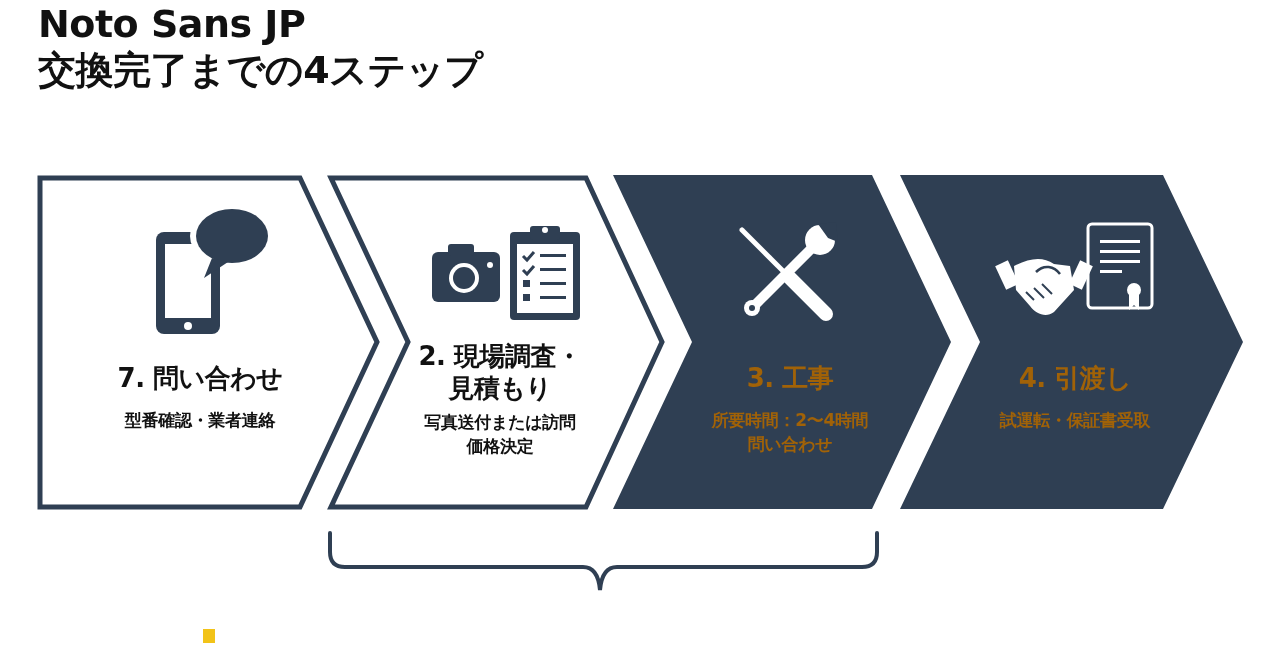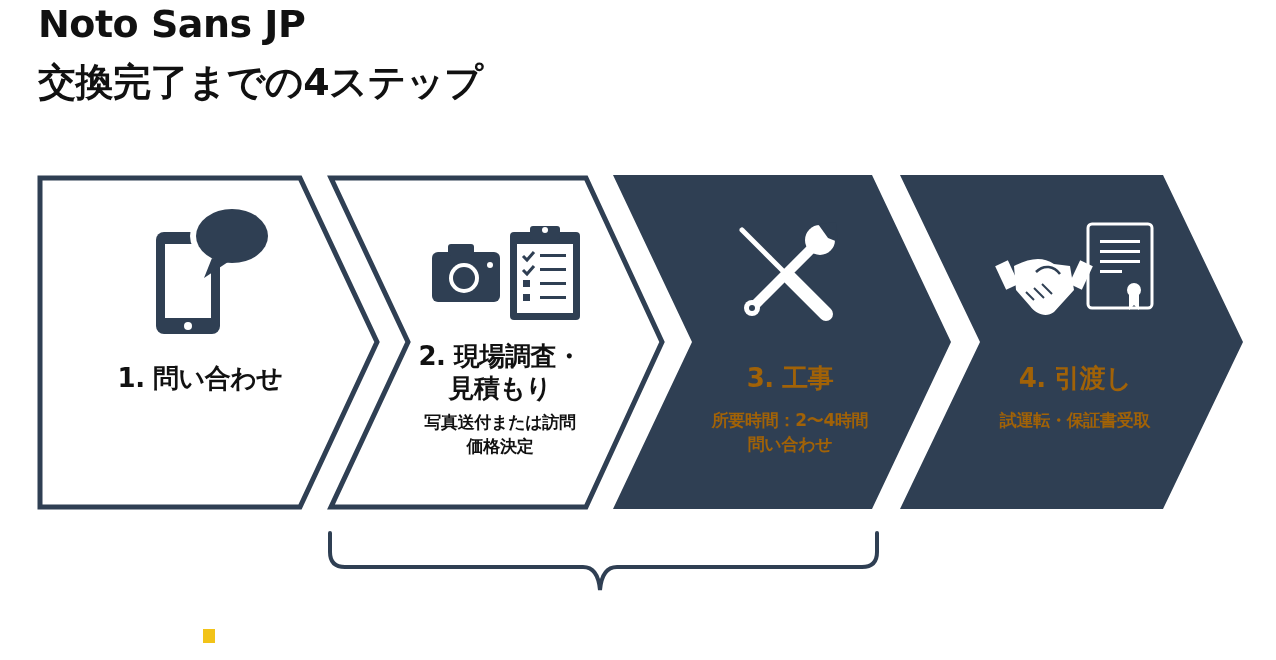--- a/index.html
+++ b/index.html
@@ -17,21 +17,21 @@
     }
     .title {
       position: absolute;
       left: 38px;
       top: 4px;
       font-weight: bold;
       line-height: 1.1;
       letter-spacing: -0.5px;
     }
     .title .line1 { font-size: 38px; display: block; }
-    .title .line2 { font-size: 38px; display: block; margin-top: 16px; text-align: center; }
+    .title .line2 { font-size: 38px; display: block; margin-top: 4px; text-align: center; }
 
     svg.flow {
       position: absolute;
       left: 0;
       top: 0;
     }
 
     .step-text {
       position: absolute;
       text-align: center;
@@ -157,21 +157,22 @@
     <path d="M1036,272 C1044,264 1054,266 1060,274" stroke="#2f3f53" stroke-width="2.5" fill="none"></path>
     <line x1="1026" y1="292" x2="1034" y2="300" stroke="#2f3f53" stroke-width="2"></line>
     <line x1="1034" y1="288" x2="1044" y2="298" stroke="#2f3f53" stroke-width="2"></line>
     <line x1="1042" y1="284" x2="1052" y2="294" stroke="#2f3f53" stroke-width="2"></line>
   </g>
 
   <path d="M330,533 L330,552 Q330,567 345,567 L583,567 Q598,567 600,590 Q602,567 617,567 L862,567 Q877,567 877,552 L877,533" fill="none" stroke="#2f3f53" stroke-width="4" stroke-linecap="round"></path>
 </svg>
 
 <div class="step-text dark-text" style="left:60px; top:362px; width:280px;">
-  <span class="label">1. 問い合わせ</span>
+  <span class="label">7. 問い合わせ</span>
+  <span class="desc">型番確認・業者連絡</span>
 </div>
 
 <div class="step-text dark-text" style="left:370px; top:340px; width:260px;">
   <span class="label">2. 現場調査・</span>
   <span class="label">見積もり</span>
   <span class="desc" style="margin-top:6px;">写真送付または訪問</span>
   <span class="desc" style="margin-top:0;">価格決定</span>
 </div>
 
 <div class="step-text light-text" style="left:660px; top:362px; width:260px;">

